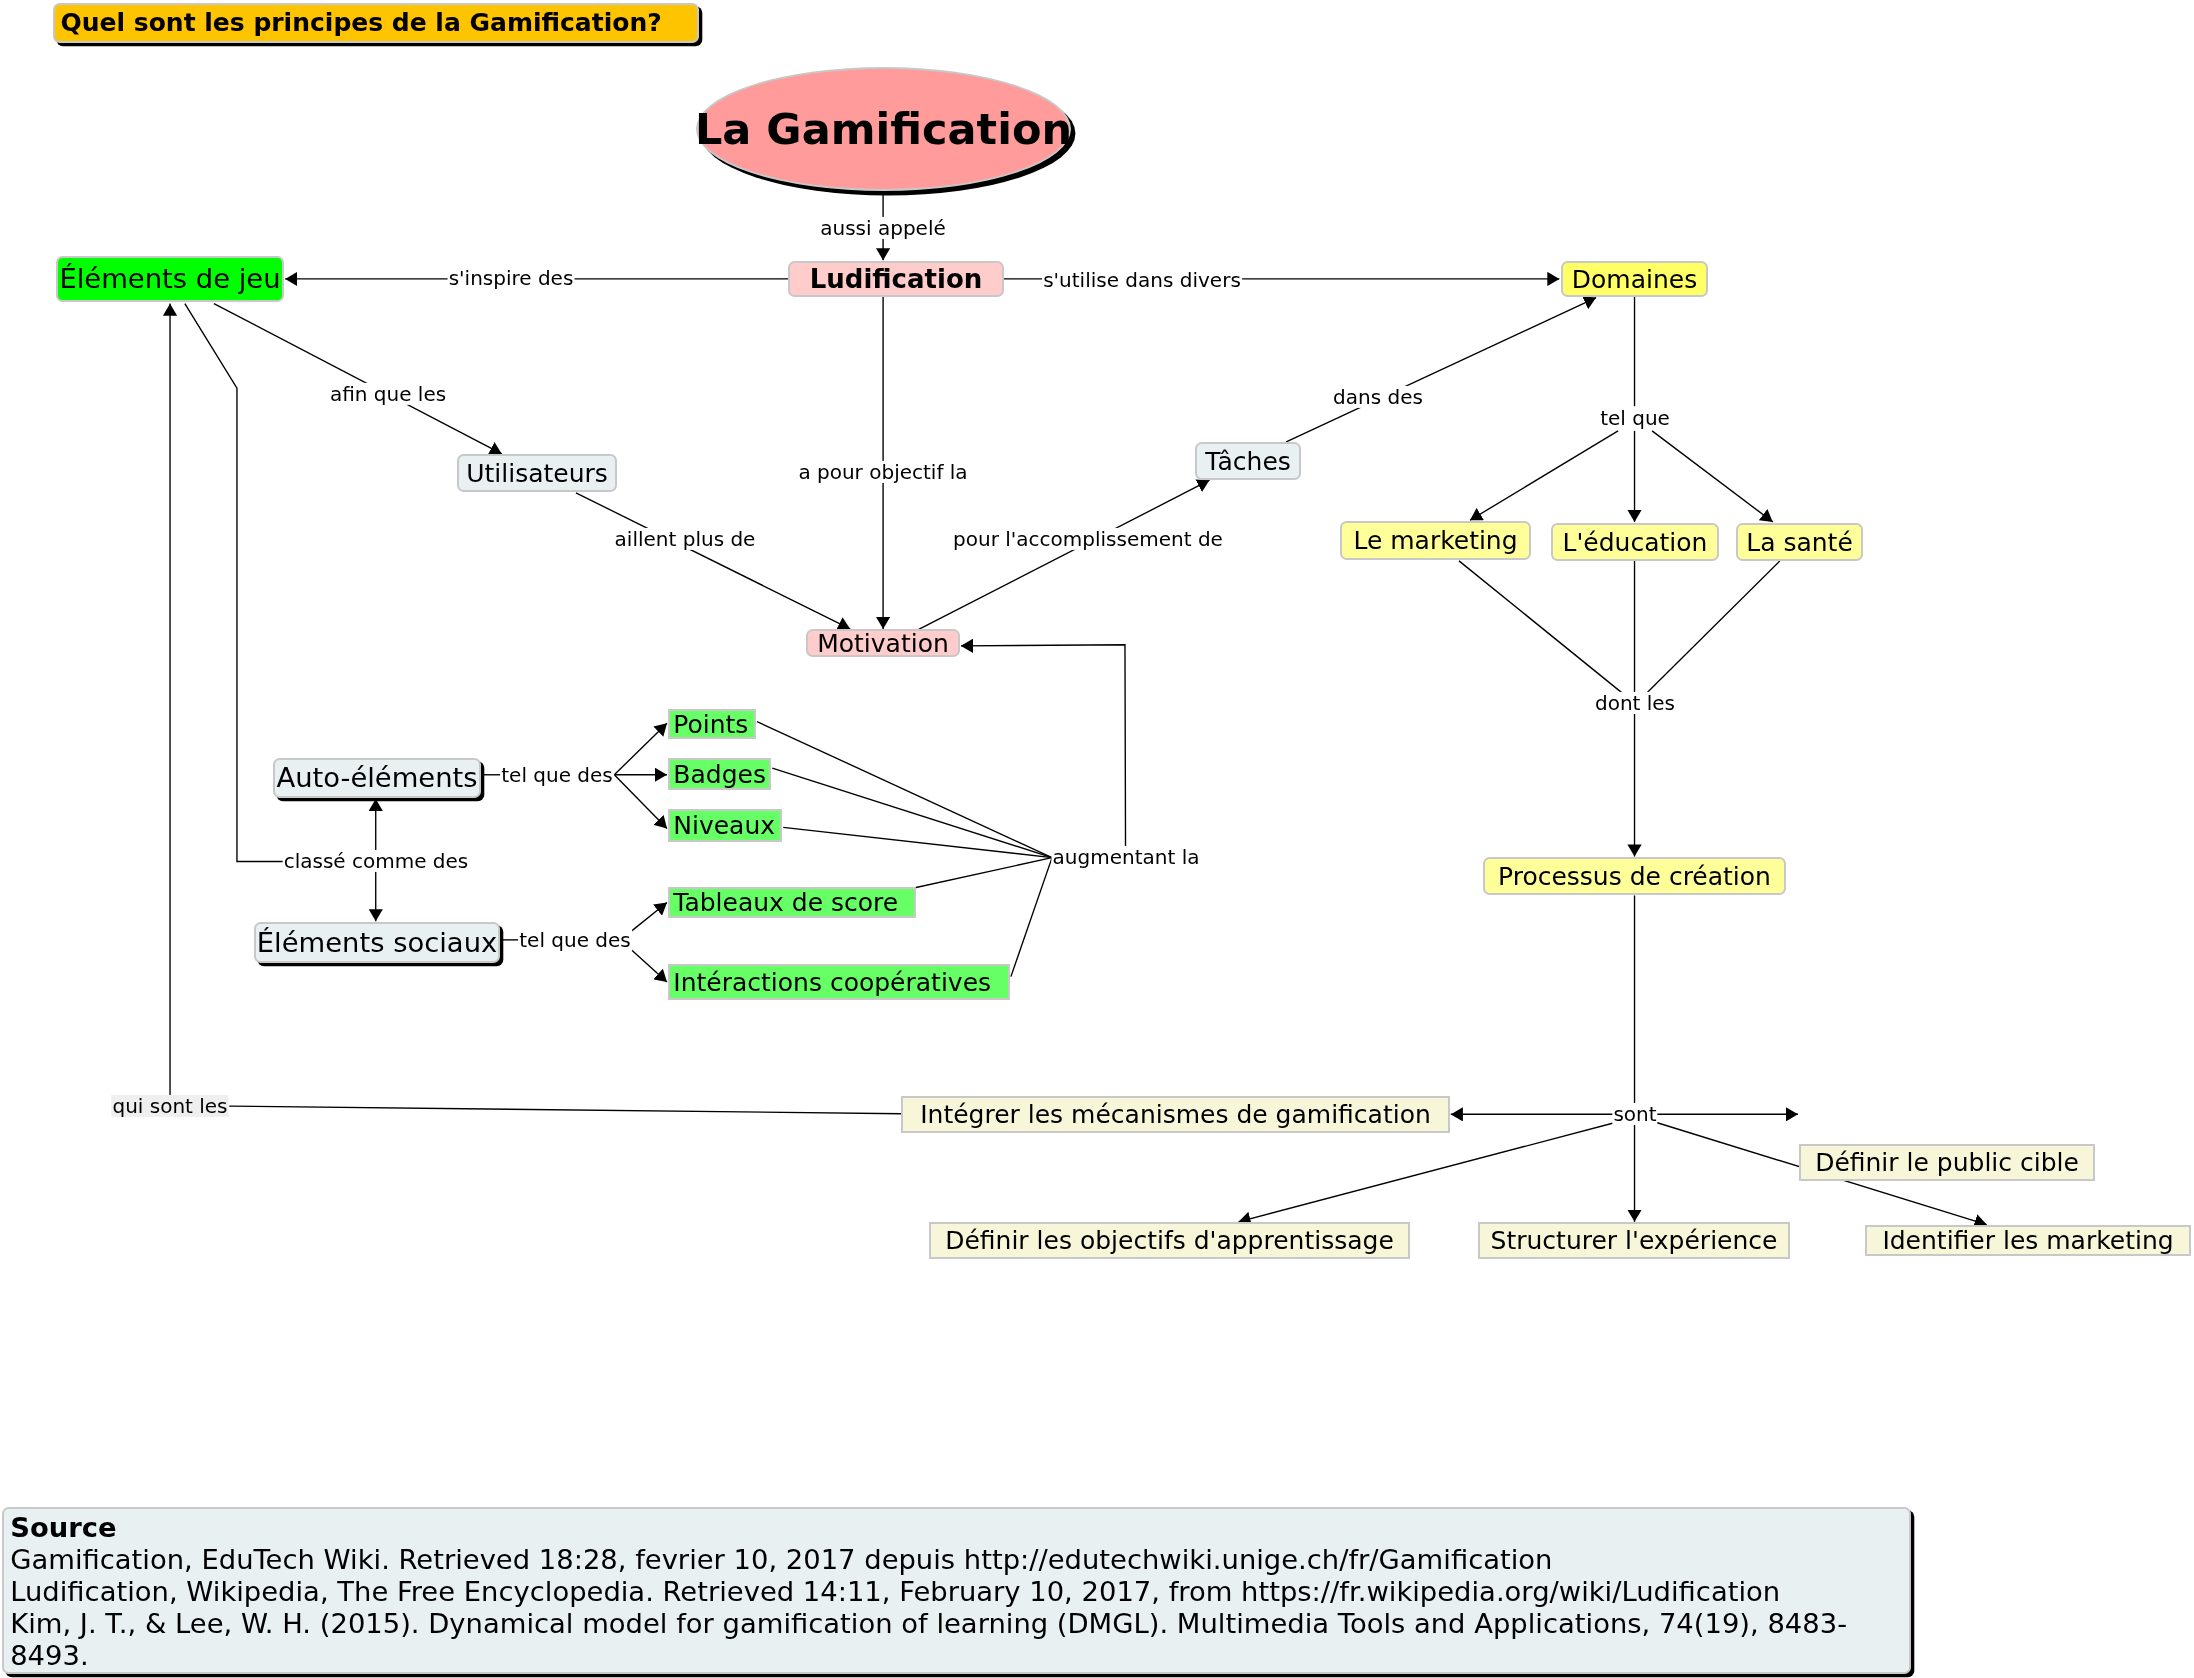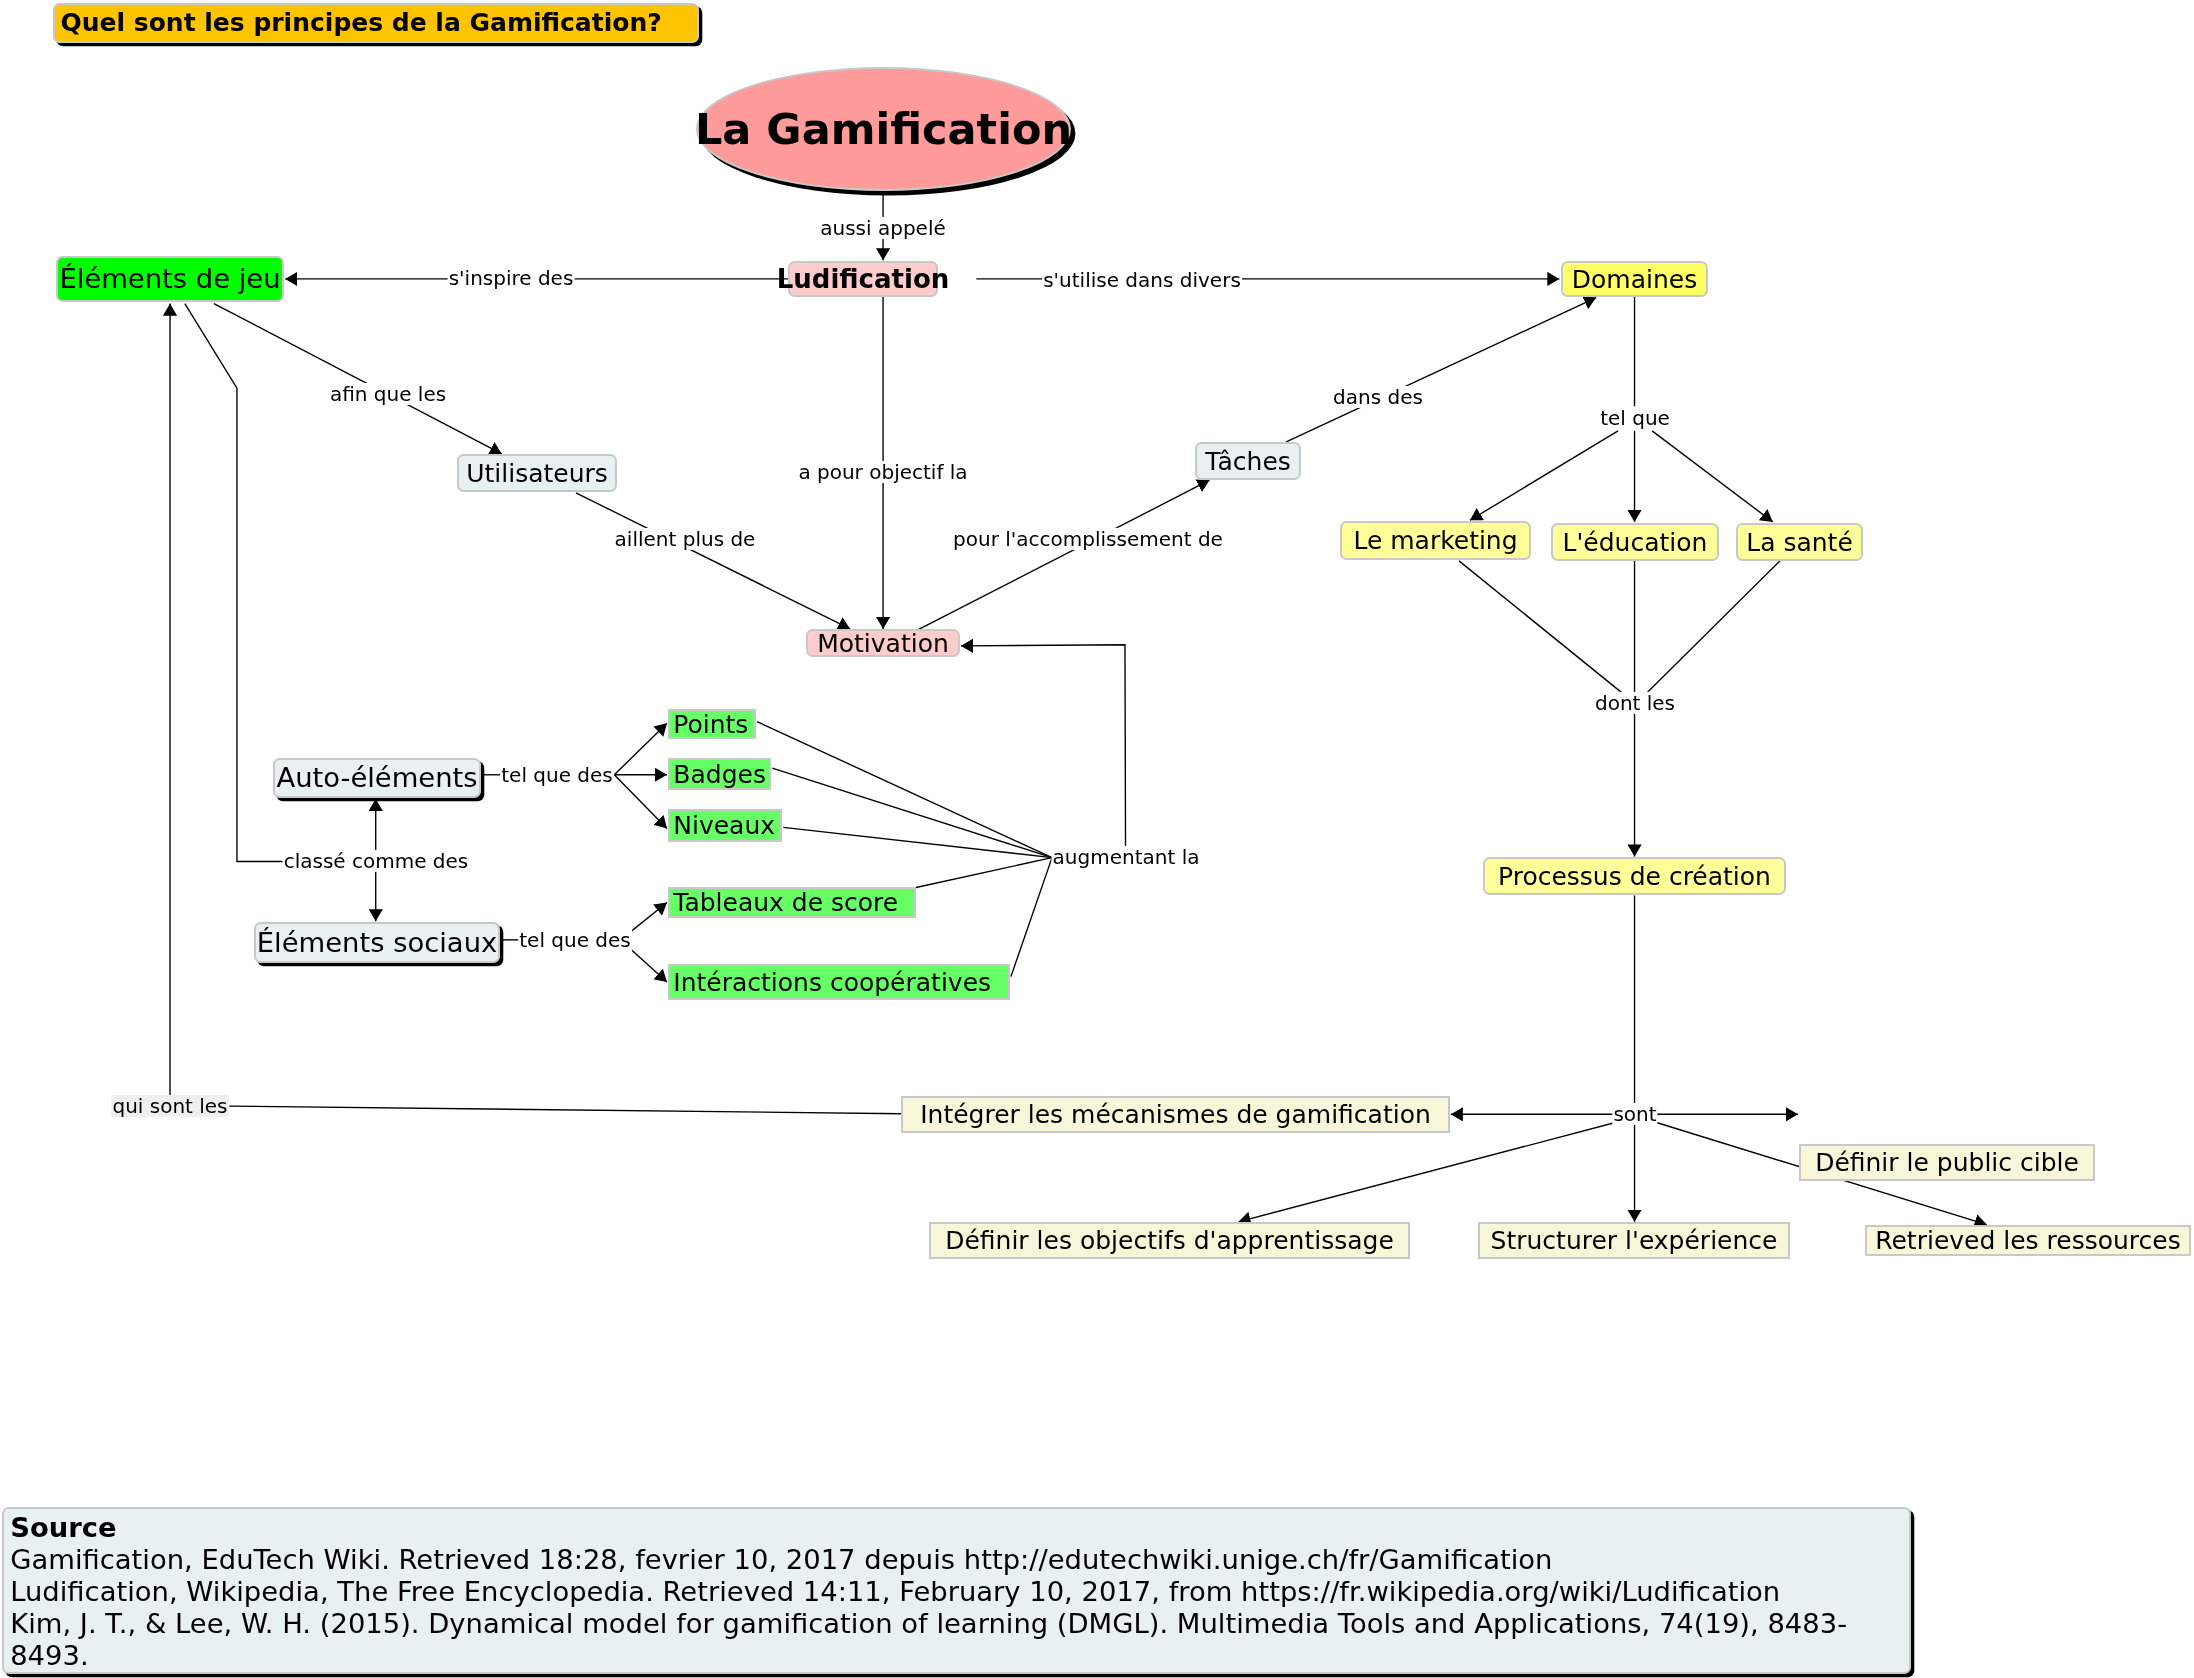--- a/index.html
+++ b/index.html
@@ -98,21 +98,21 @@
     <line x1="1843" y1="1780" x2="1918" y2="1563"></line>
 
     <polyline points="2052,1545 2051,1175 1752,1177" marker-end="url(#arrbig)"></polyline>
   </g>
 </svg>
 
 <div class="node title-box" style="left:53px; top:2.7px; width:646px; height:40px;">Quel sont les principes de la Gamification?</div>
 
 <div class="node ellipse" style="left:696px; top:67px; width:375px; height:124px;">La Gamification</div>
 
-<div class="node rounded pink-bold" style="left:788px; top:261px; width:150px; height:36px;">Ludification</div>
+<div class="node rounded pink-bold" style="left:788px; top:261px; width:216px; height:36px;">Ludification</div>
 
 <div class="node rounded green-strong" style="left:56px; top:256px; width:228px; height:46px; font-size:27.4px;">Éléments de jeu</div>
 
 <div class="node rounded yellow-strong" style="left:1561px; top:261px; width:147px; height:36px;">Domaines</div>
 
 <div class="node rounded grey" style="left:457px; top:454px; width:160px; height:38px;">Utilisateurs</div>
 
 <div class="node rounded grey" style="left:1195px; top:442px; width:106px; height:38px;">Tâches</div>
 
 <div class="node rounded pink" style="left:806px; top:629px; width:154px; height:28px;">Motivation</div>
@@ -140,21 +140,21 @@
 <div class="node square green" style="left:668px; top:964px; width:342px; height:36px;">Intéractions coopératives</div>
 
 <div class="node square cream" style="left:901px; top:1096px; width:549px; height:37px;">Intégrer les mécanismes de gamification</div>
 
 <div class="node square cream" style="left:1799px; top:1144px; width:296px; height:37px;text-align:center;">Définir le public cible</div>
 
 <div class="node square cream" style="left:929px; top:1222px; width:481px; height:37px;">Définir les objectifs d'apprentissage</div>
 
 <div class="node square cream" style="left:1478px; top:1222px; width:312px; height:37px;">Structurer l'expérience</div>
 
-<div class="node square cream" style="left:1865px; top:1225px; width:326px; height:31px;">Retrieved les ressources</div>
+<div class="node square cream" style="left:1865px; top:1225px; width:326px; height:31px;">Identifier les marketing</div>
 
 <span class="link-label" style="left:883px; top:228px;">aussi appelé</span>
 <span class="link-label" style="left:511px; top:278px;">s'inspire des</span>
 <span class="link-label" style="left:1142px; top:280px;">s'utilise dans divers</span>
 <span class="link-label" style="left:388px; top:394px;">afin que les</span>
 <span class="link-label" style="left:883px; top:472px;">a pour objectif la</span>
 <span class="link-label" style="left:1378px; top:397px;">dans des</span>
 <span class="link-label" style="left:1635px; top:418px;">tel que</span>
 <span class="link-label" style="left:685px; top:539px;">aillent plus de</span>
 <span class="link-label" style="left:1088px; top:539px;">pour l'accomplissement de</span>

